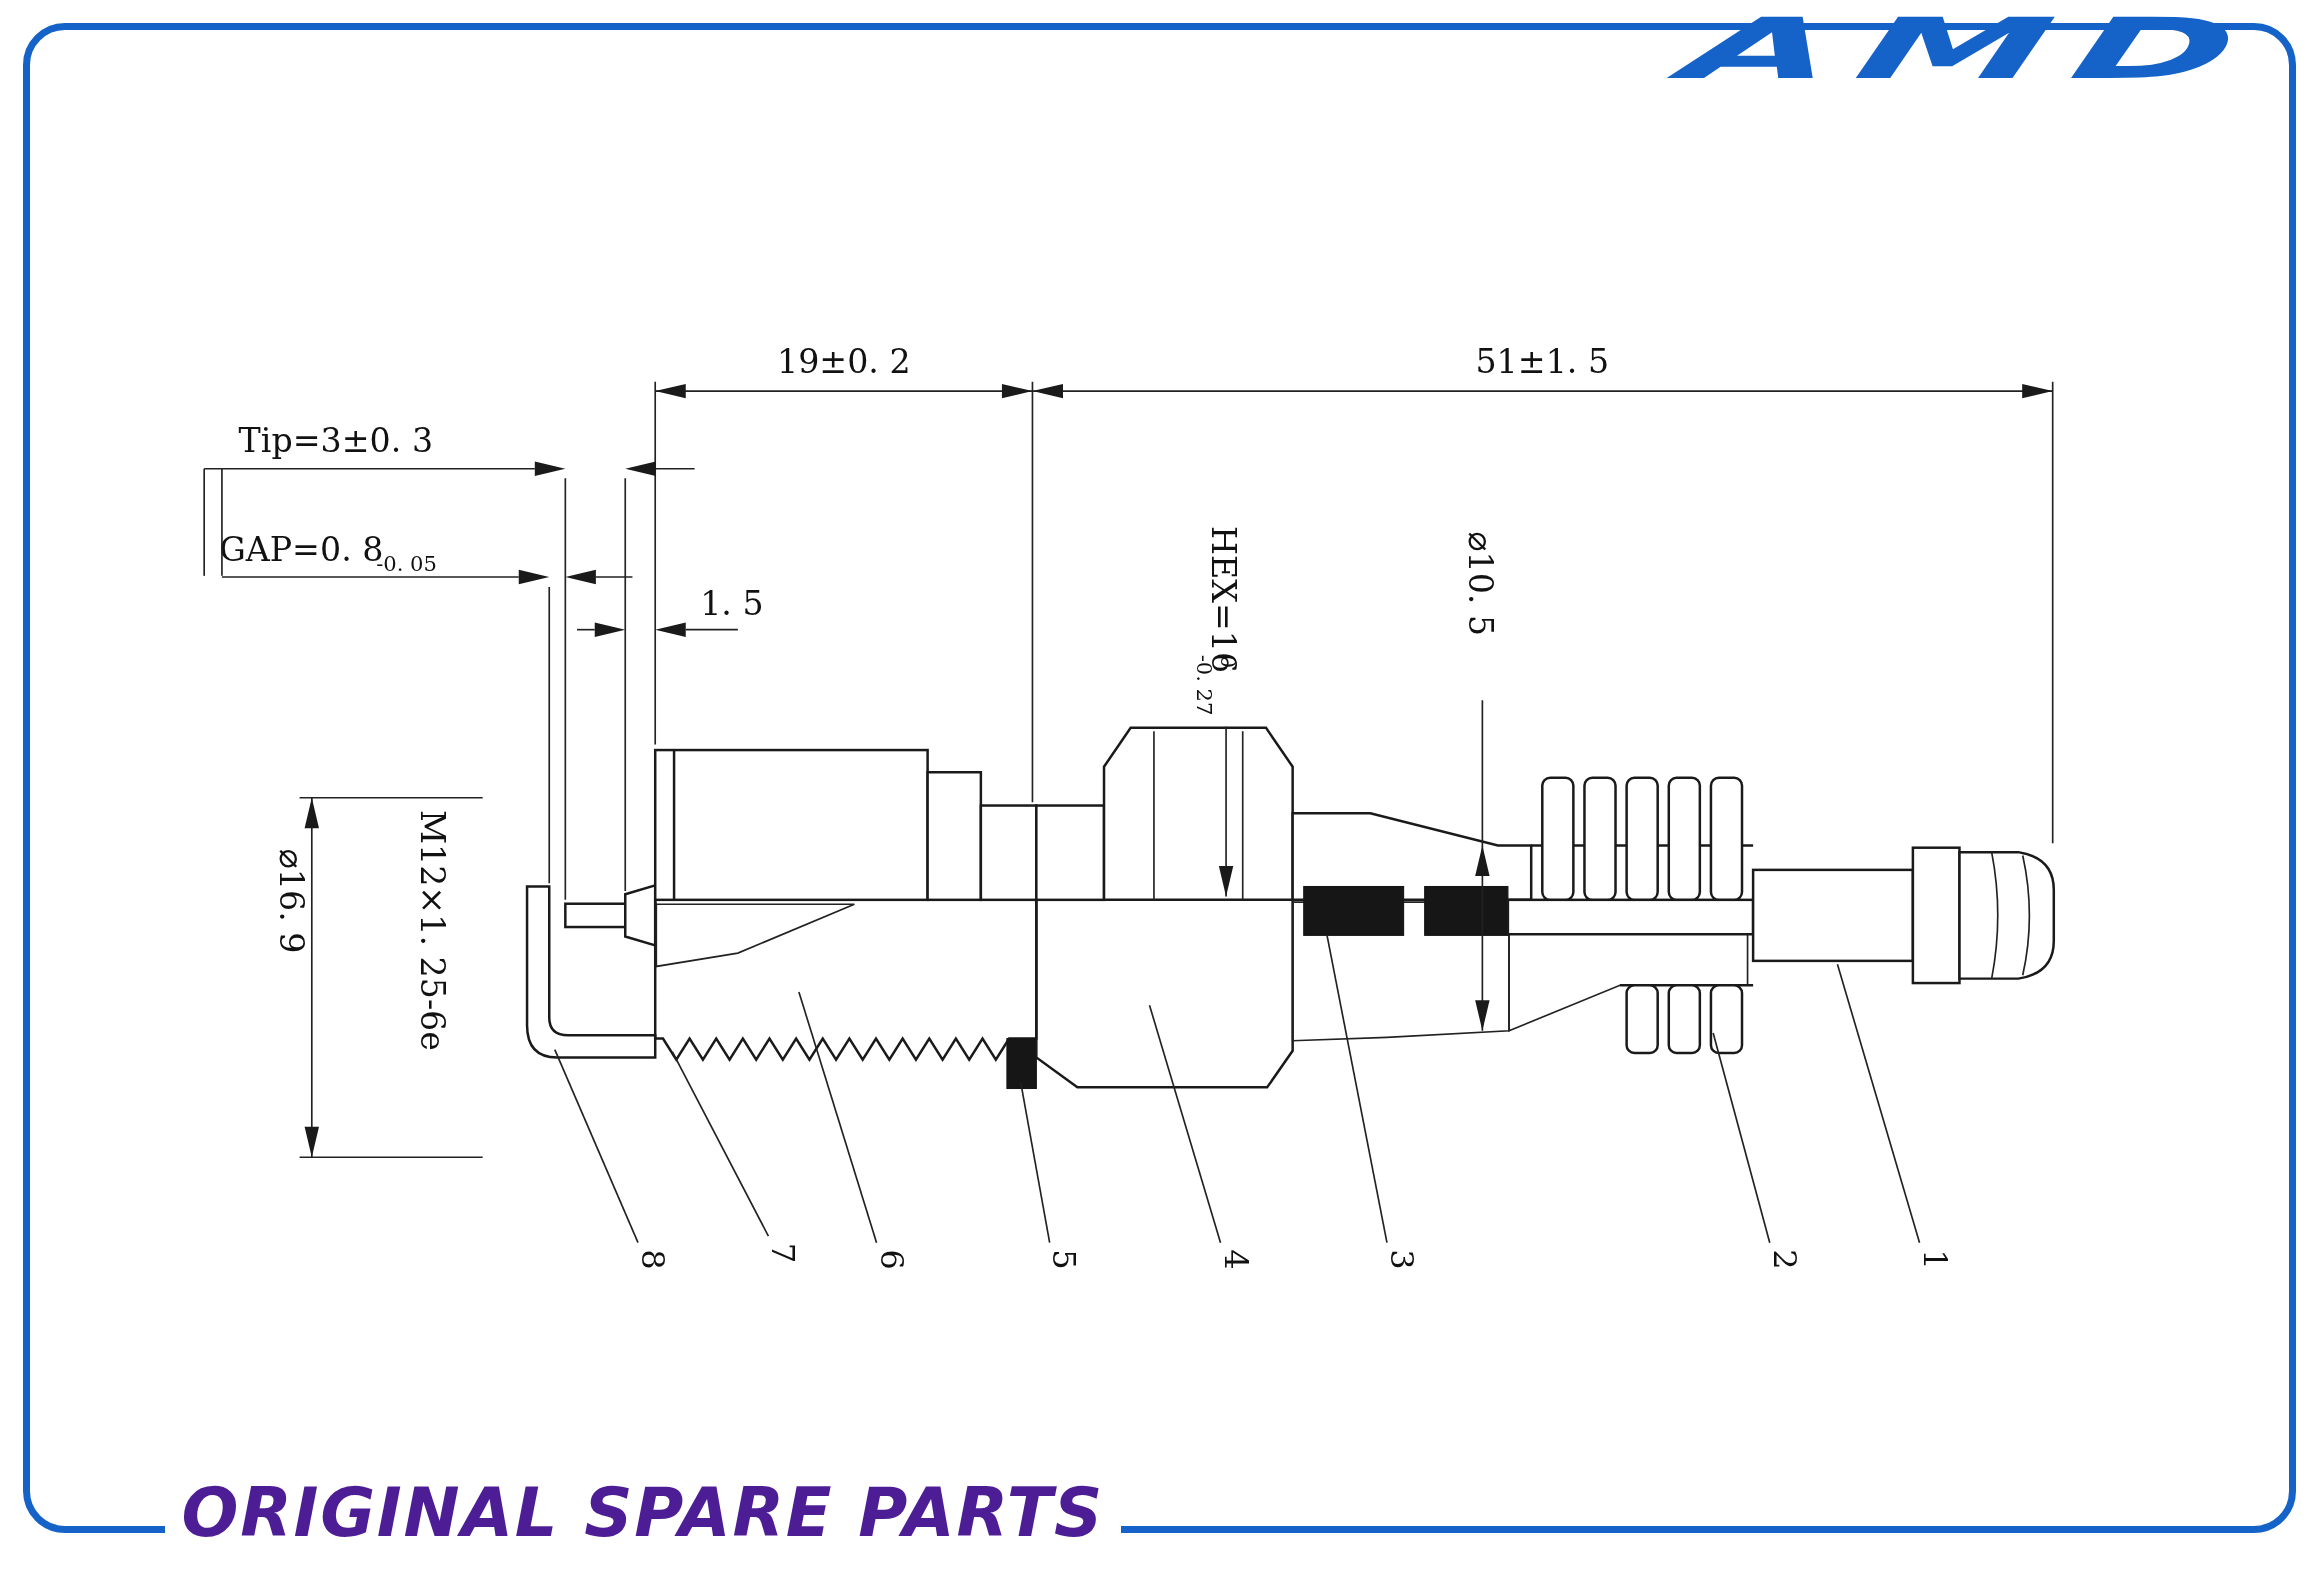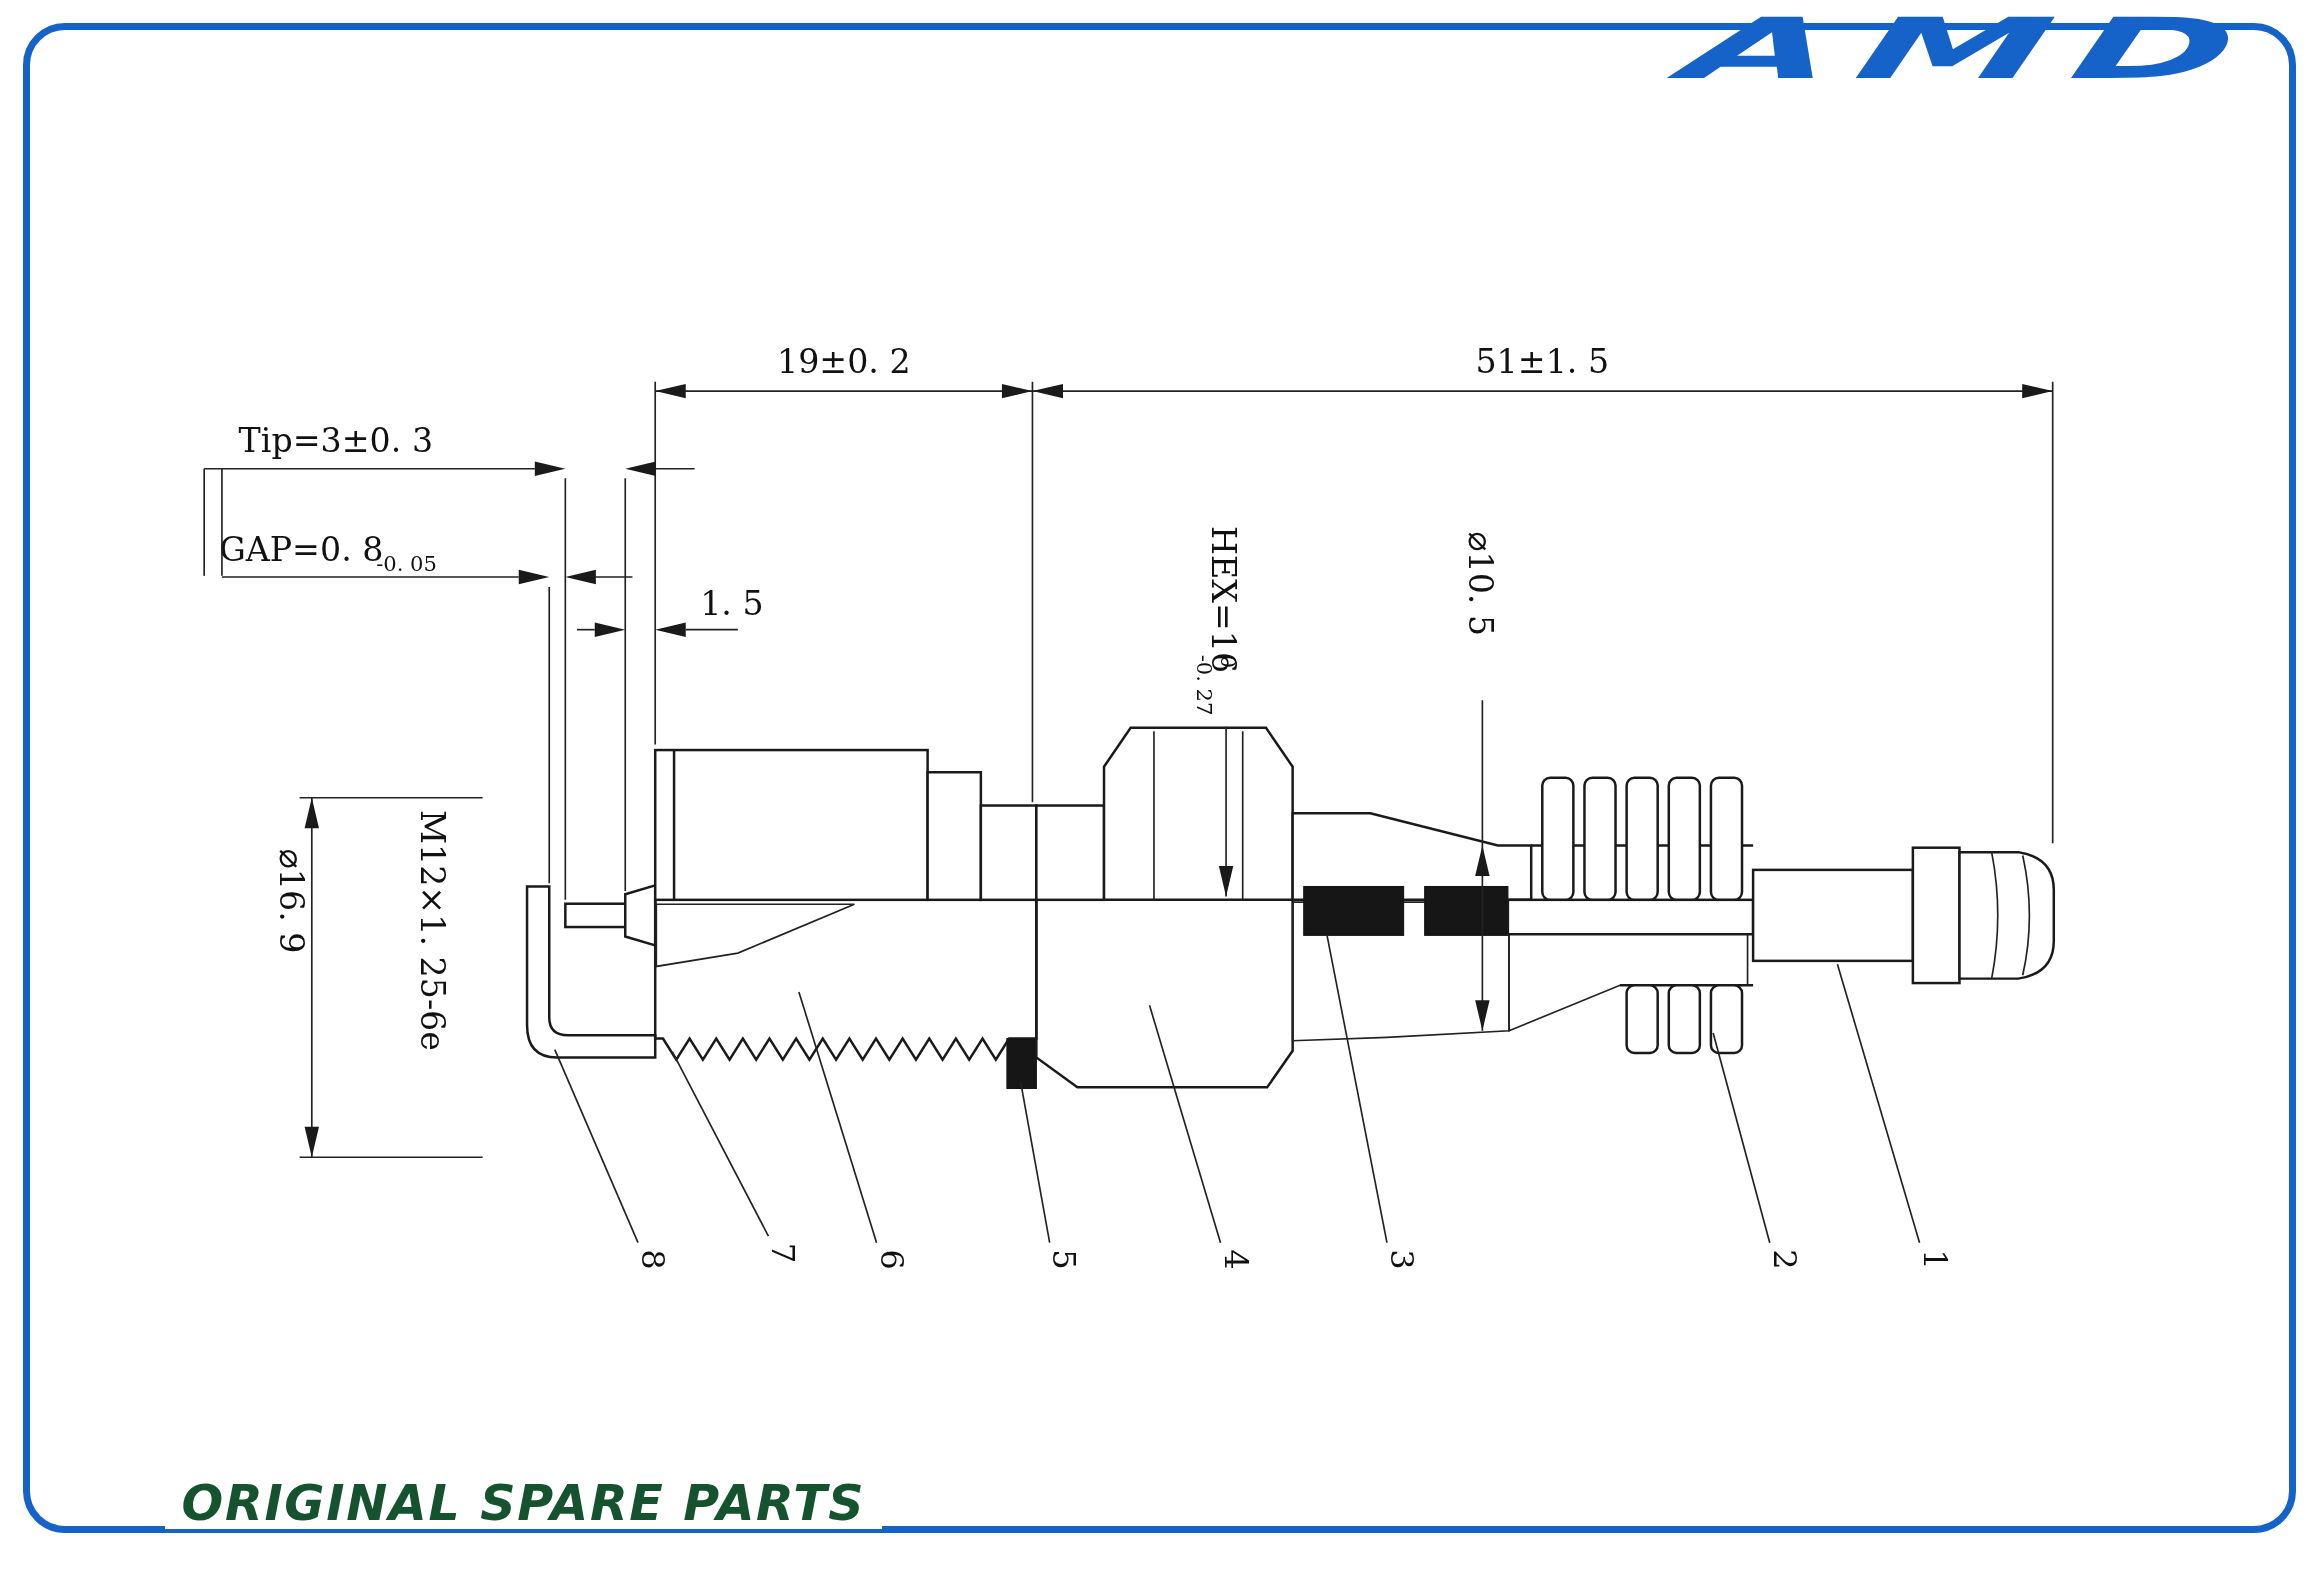--- a/index.html
+++ b/index.html
@@ -12,22 +12,22 @@
     border:7.2px solid #1562C8;border-radius:42px;
   }
   .logo{
     position:absolute;top:6.7px;right:62px;
     font-size:84px;font-weight:bold;font-style:italic;line-height:1.0;
     color:#1562C8;letter-spacing:10px;white-space:nowrap;
     transform:scaleX(2.3) skewX(-6deg);transform-origin:100% 50%;
   }
   .tagline{
     position:absolute;left:165px;top:1478px;
-    font-size:49px;font-weight:bold;font-style:italic;
-    color:#14532d;background:#ffffff;padding:0 16.6px;
+    font-size:67px;font-weight:bold;font-style:italic;
+    color:#4c1d95;background:#ffffff;padding:0 16.6px;
     letter-spacing:1.7px;white-space:nowrap;line-height:1.05;
   }
   svg.drawing{position:absolute;left:0;top:0;}
   .ln{stroke:#1a1a1a;stroke-width:4.5;fill:none;}
   .lnw{stroke:#1a1a1a;stroke-width:4.5;fill:#ffffff;}
   .thin{stroke:#222222;stroke-width:3;fill:none;}
   .dark{fill:#161616;stroke:#161616;stroke-width:2;}
   .arrow{fill:#1a1a1a;stroke:none;}
   .dim-text{font-family:"DejaVu Serif","Liberation Serif",serif;font-size:60px;fill:#111111;}
   .dim-small{font-family:"DejaVu Serif","Liberation Serif",serif;font-size:38px;fill:#111111;}

